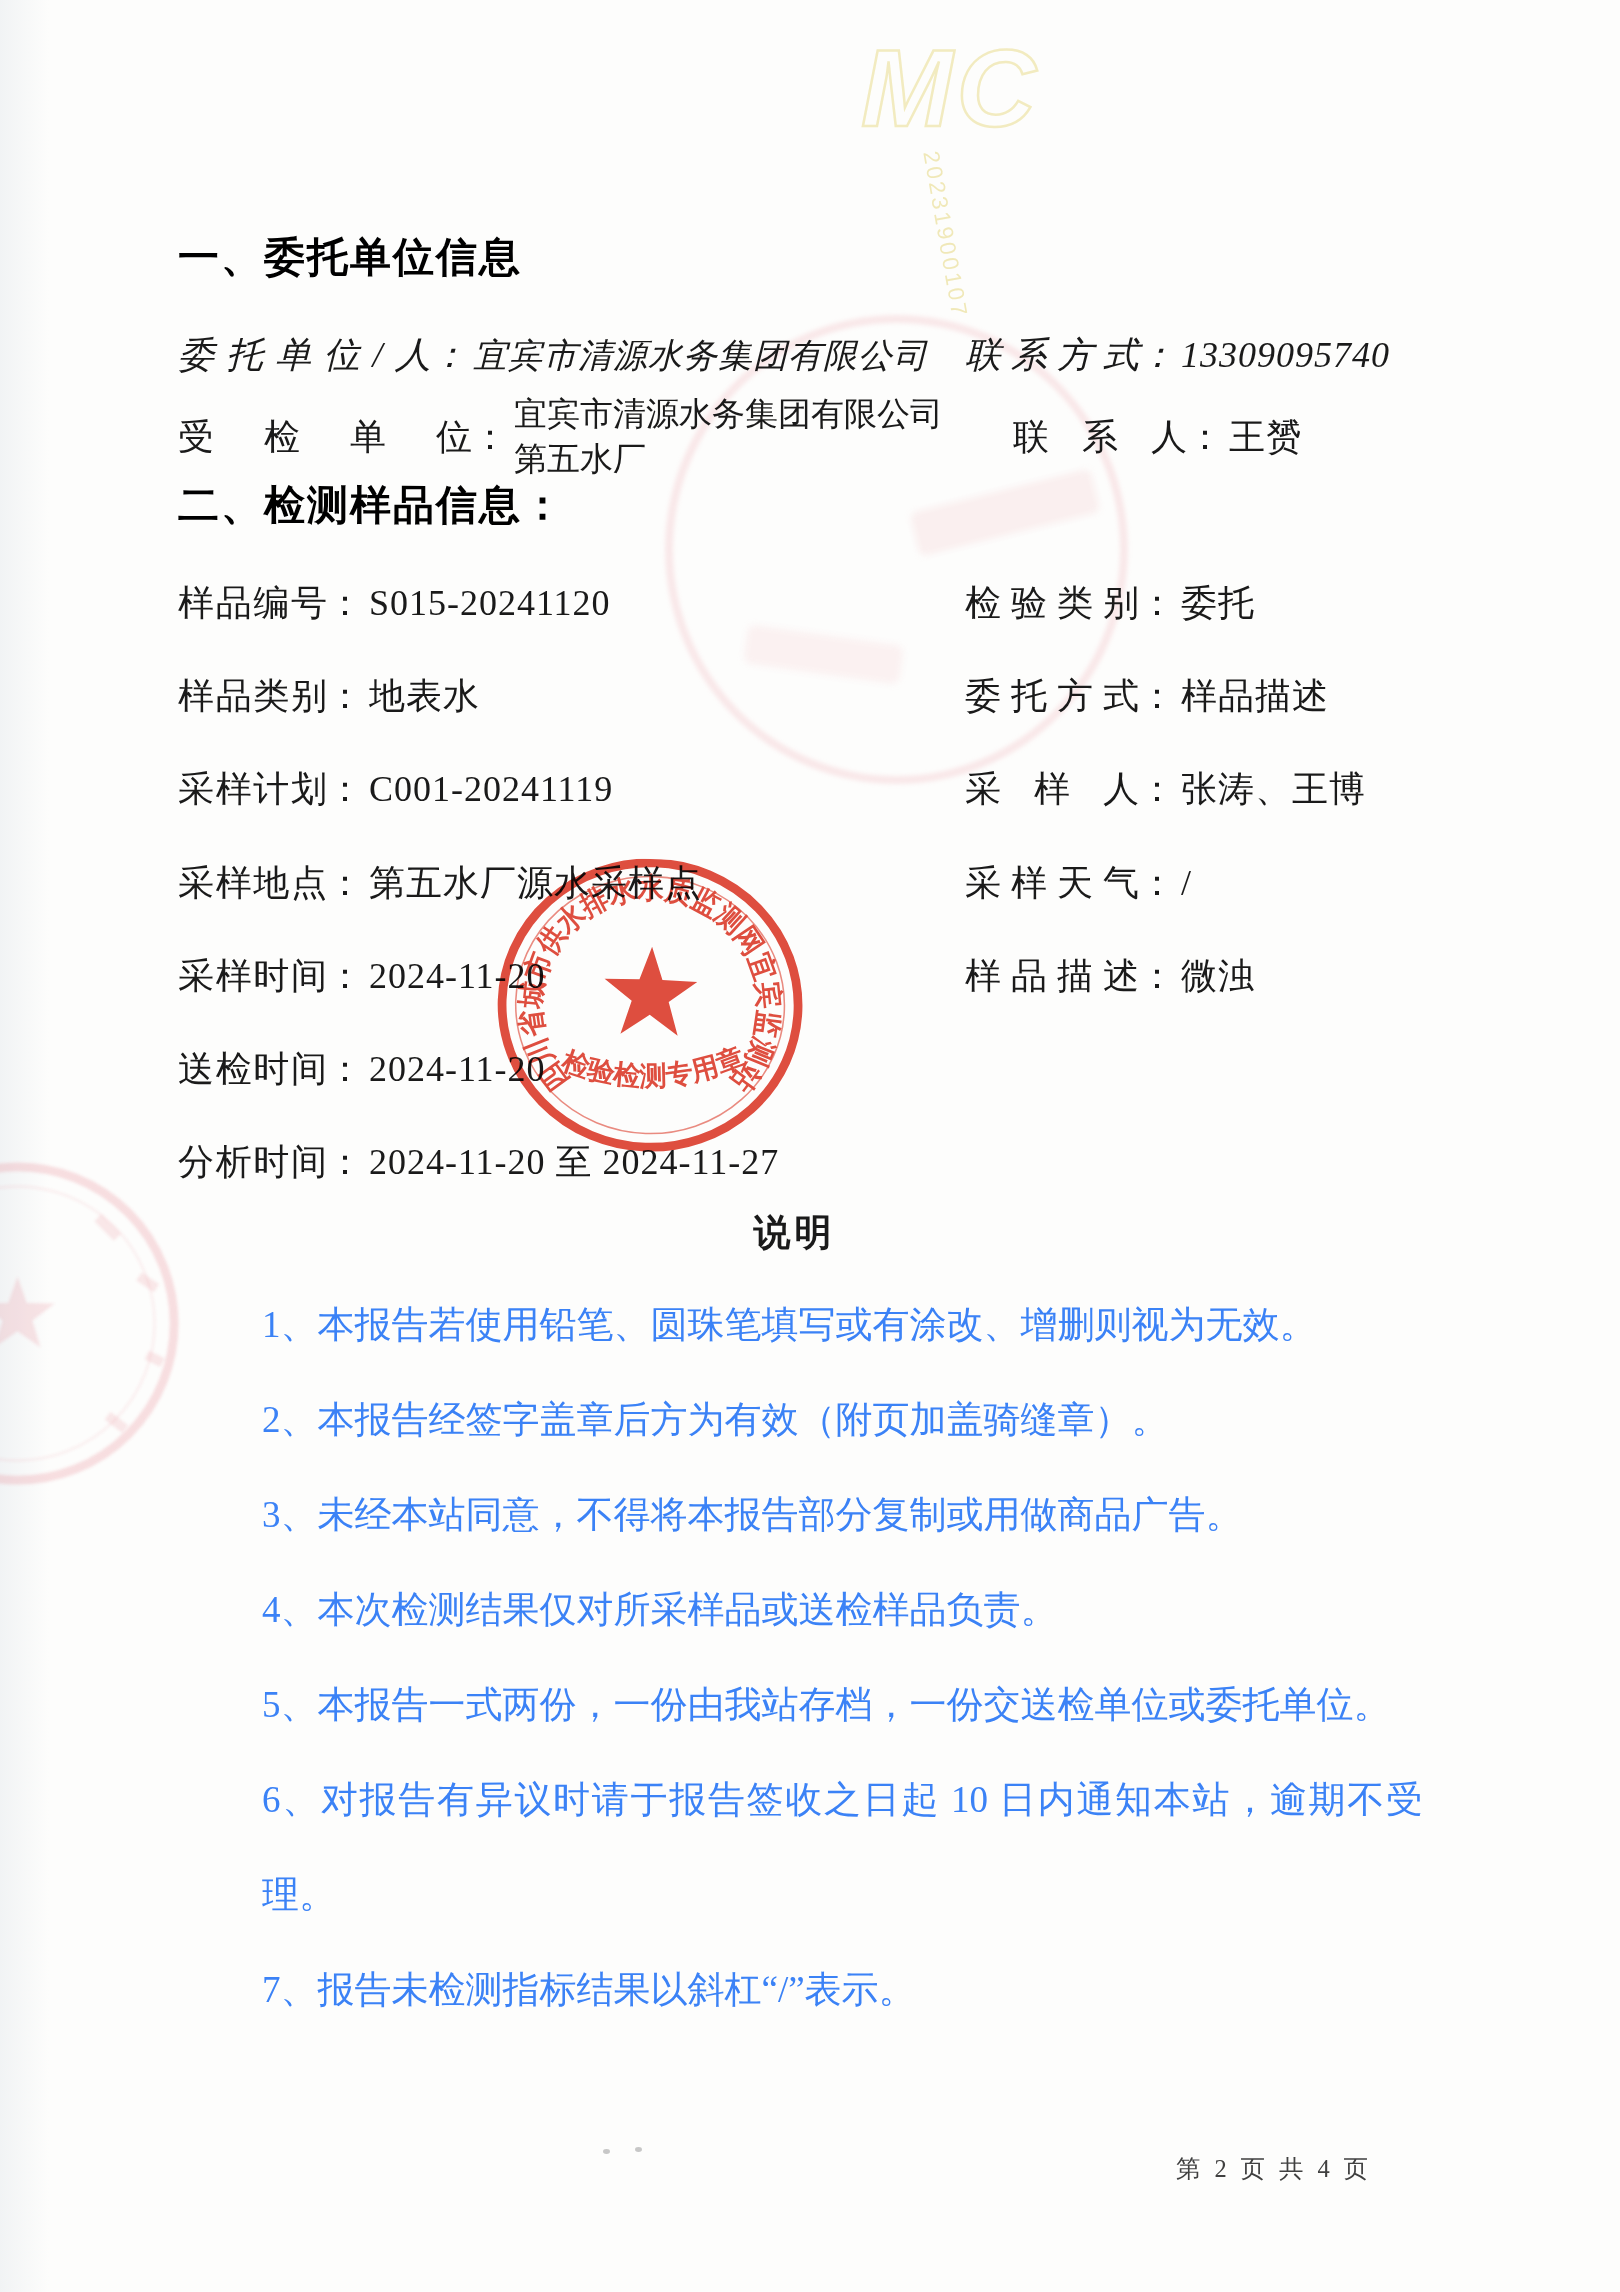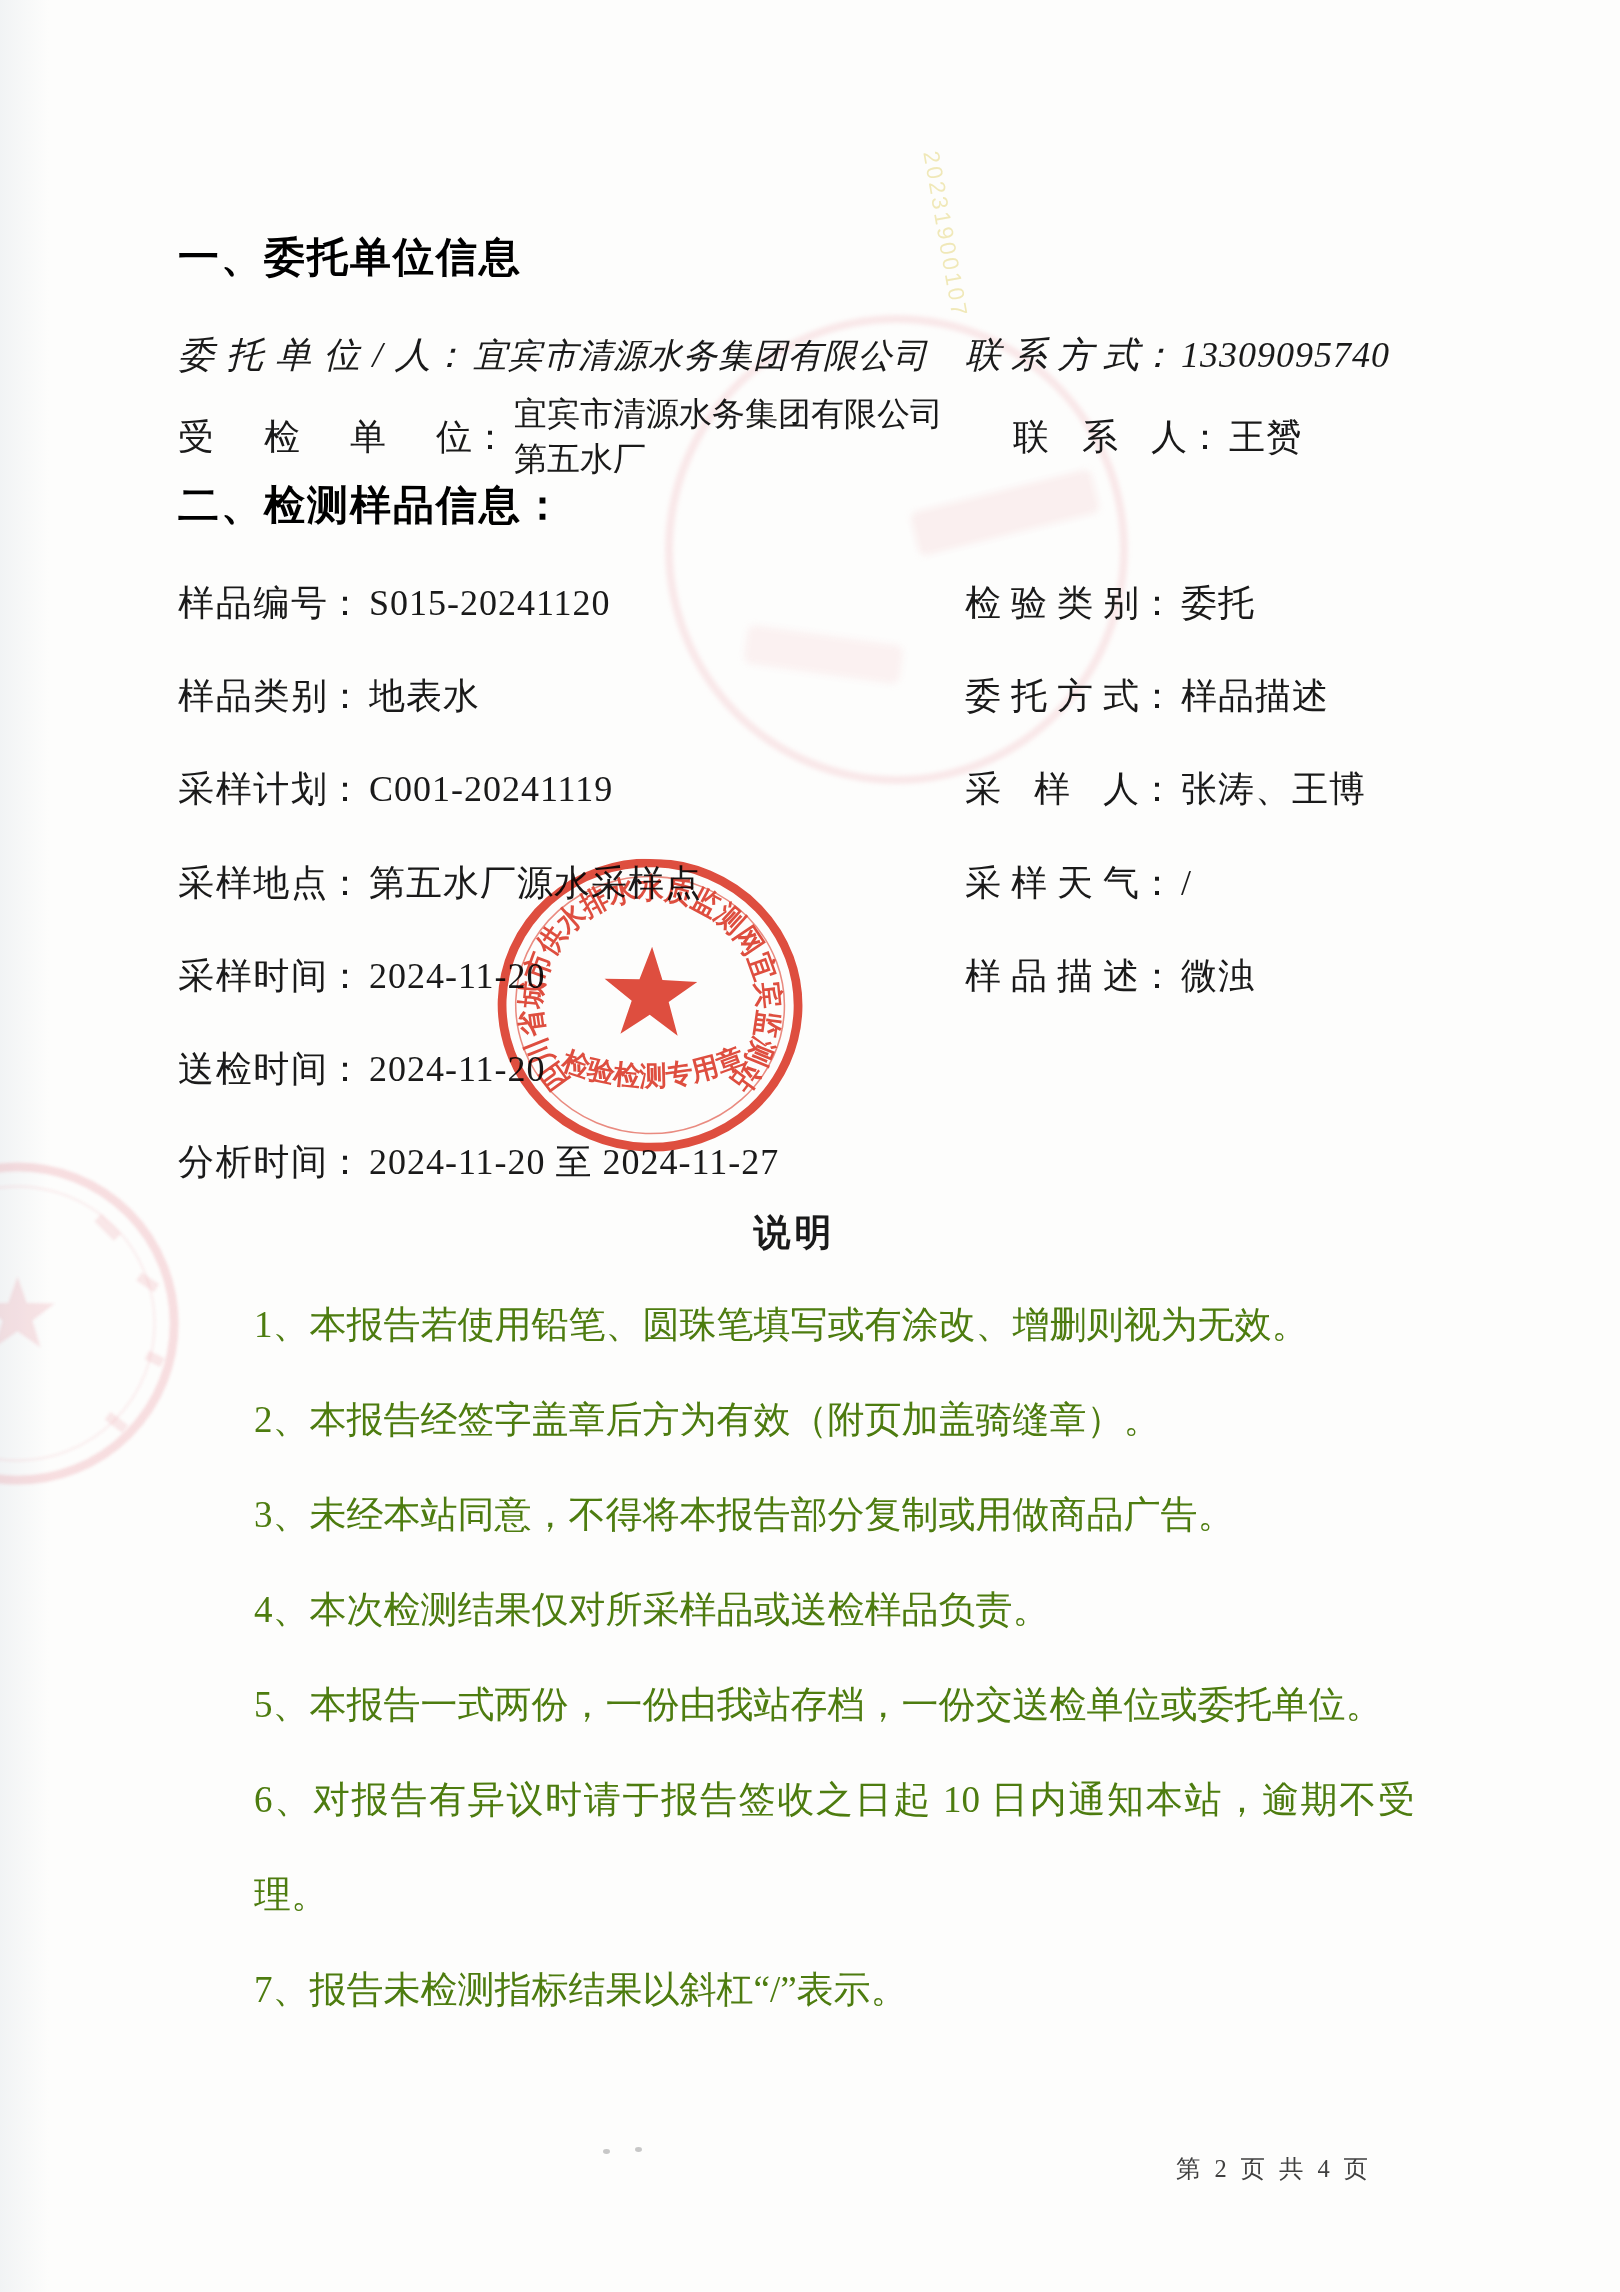--- a/index.html
+++ b/index.html
@@ -21,22 +21,22 @@
   .rcell{flex:1;display:flex;align-items:baseline;}
   .jl{display:inline-block;text-align:justify;text-align-last:justify;}
   .w-s1{width:294px;}
   .w-l{width:149px;}
   .w-r{width:174px;}
   .co{display:inline-block;margin-right:5.9px;}
   .val{letter-spacing:1px;}
   .twoLine{display:inline-block;font-size:33px;line-height:45px;vertical-align:middle;white-space:nowrap;}
   .vmid{align-items:center;gap:48px;}
   
-  .note{position:absolute;left:254px;width:1161px;font-size:37px;line-height:95px;
-        text-align:justify;color:#4d7c0f;}
+  .note{position:absolute;left:262px;width:1161px;font-size:37px;line-height:95px;
+        text-align:justify;color:#3b82f6;}
   .shuoming{position:absolute;left:178px;width:1233px;text-align:center;font-size:37px;letter-spacing:3.9px;}
   
   .footer{position:absolute;left:1176px;top:2152px;font-size:24.5px;letter-spacing:3.9px;color:#404040;}
   
   .stamp{position:absolute;left:494px;top:859px;width:312px;height:296px;
          opacity:.9;mix-blend-mode:multiply;transform:rotate(2deg);}
   
   .ghost-ring{position:absolute;left:665px;top:315px;width:447px;height:453px;
       border:8.8px solid rgba(233,150,158,.20);border-radius:50%;filter:blur(2px);}
   .ghost-blob1{position:absolute;left:912px;top:490px;width:186px;height:45px;
@@ -55,20 +55,21 @@
       transform-origin:left top;white-space:nowrap;}
   
   .speck{position:absolute;width:6.9px;height:4.9px;background:#9a9a9a;border-radius:50%;opacity:.55;}
 </style>
 </head>
 <body>
 
 <div class="edge-shadow"></div>
 
 <div class="wm">
+  <div class="wm-logo">MC</div>
   <div class="wm-serial">20231900107</div>
 </div>
 
 <div class="ghost-ring"></div>
 <div class="ghost-blob1"></div>
 <div class="ghost-blob2"></div>
 
 <div class="h" style="top:230px;">一、委托单位信息</div>
 
 <div class="row" style="top:331px;font-style:italic;">

